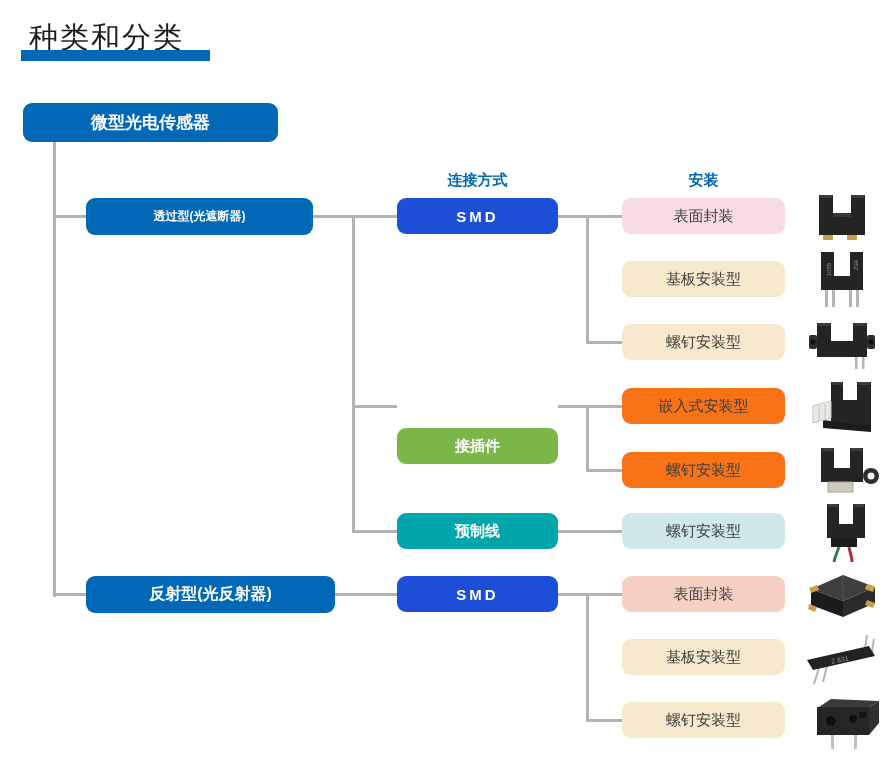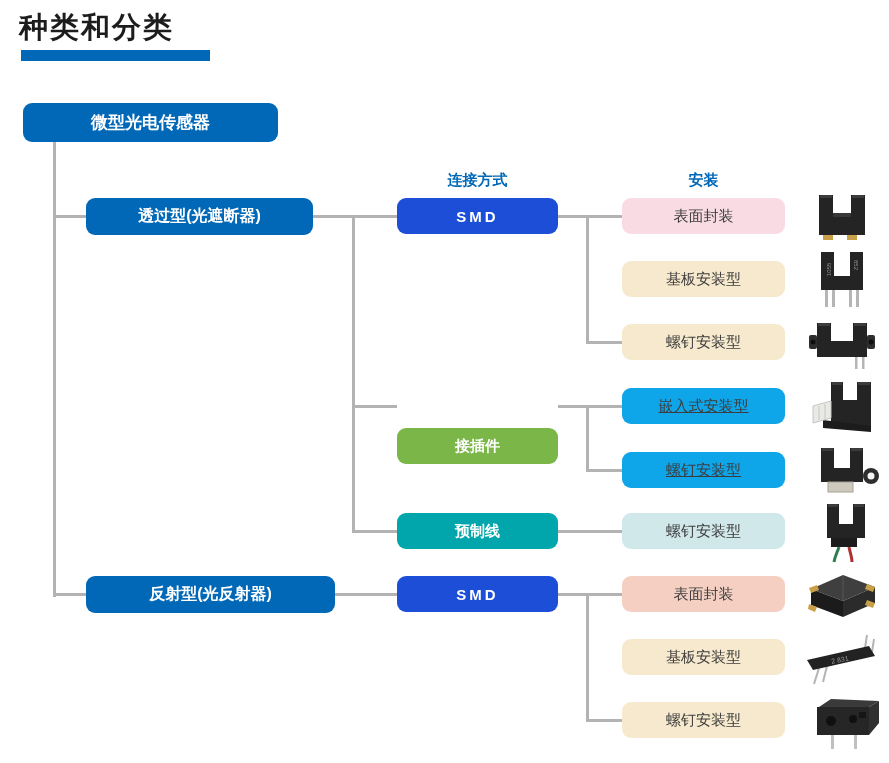--- a/index.html
+++ b/index.html
@@ -1,35 +1,35 @@
 <!DOCTYPE html>
 <html><head>
 <meta charset="utf-8">
 <style>
   html,body{margin:0;padding:0;background:#ffffff;}
   body{font-family:"Liberation Sans","DejaVu Sans",sans-serif;}
   .canvas{position:relative;width:889px;height:763px;background:#fff;overflow:hidden;}
 
-  .page-title{position:absolute;left:17px;top:6px;margin:2px;font-size:29px;font-weight:700;
+  .page-title{position:absolute;left:17px;top:6px;margin:12px;font-size:29px;font-weight:400;
     color:#1c1c1c;letter-spacing:2px;}
   .title-bar{position:absolute;left:21px;top:50px;width:189px;height:11px;background:#0068b7;}
 
   .col-header{position:absolute;color:#0068b7;font-weight:700;font-size:15px;
     text-align:center;line-height:18px;}
 
   .node{position:absolute;display:flex;align-items:center;justify-content:center;
     border-radius:9px;font-size:15px;box-sizing:border-box;text-align:left;}
   .node.solid{color:#ffffff;font-weight:700;}
   .node.soft{color:#3d3d3d;font-weight:500;}
   .blue{background:#0068b7;}
   .pink{background:#1d4ed8;}
   .lightpink{background:#f8dbe3;}
   .cream{background:#f6e9cd;}
   .green{background:#7ab648;}
-  .lightgreen{background:#0ea5e9;text-decoration:underline;}
+  .lightgreen{background:#f97316;}
   .teal{background:#00a6ab;}
   .lightteal{background:#d0e8ea;}
   .salmon{background:#f5d0c2;}
 
   .smd-spacing{letter-spacing:3px;}
 
   .hline{position:absolute;height:3px;background:#b3b3b3;}
   .vline{position:absolute;width:3px;background:#b3b3b3;}
 
   .photo{position:absolute;width:90px;height:63px;}
@@ -61,21 +61,21 @@
   <div class="hline" style="left:586px;top:469px;width:36px;"></div>
   <div class="hline" style="left:352px;top:530px;width:45px;"></div>
   <div class="hline" style="left:558px;top:530px;width:64px;"></div>
   <div class="hline" style="left:53px;top:593px;width:33px;"></div>
   <div class="hline" style="left:313px;top:593px;width:84px;"></div>
   <div class="hline" style="left:558px;top:593px;width:64px;"></div>
   <div class="hline" style="left:586px;top:719px;width:36px;"></div>
 
   <div class="node solid blue" style="left:23px;top:103px;width:255px;height:39px;font-size:17px;">微型光电传感器</div>
 
-  <div class="node solid blue" style="left:86px;top:198px;width:227px;height:37px;font-size:16px;">透过型(光遮断器)</div>
+  <div class="node solid blue" style="left:86px;top:198px;width:227px;height:37px;font-size:12px;">透过型(光遮断器)</div>
   <div class="node solid blue" style="left:86px;top:576px;width:249px;height:37px;font-size:16px;">反射型(光反射器)</div>
 
   <div class="node solid pink smd-spacing" style="left:397px;top:198px;width:161px;height:36px;">SMD</div>
   <div class="node solid green" style="left:397px;top:388px;width:161px;height:36px;margin-top:40px;">接插件</div>
   <div class="node solid teal" style="left:397px;top:513px;width:161px;height:36px;font-family:Liberation Mono, monospace;">预制线</div>
   <div class="node solid pink smd-spacing" style="left:397px;top:576px;width:161px;height:36px;">SMD</div>
 
   <div class="node soft lightpink" style="left:622px;top:198px;width:163px;height:36px;">表面封装</div>
   <div class="node soft cream" style="left:622px;top:261px;width:163px;height:36px;">基板安装型</div>
   <div class="node soft cream" style="left:622px;top:324px;width:163px;height:36px;">螺钉安装型</div>

